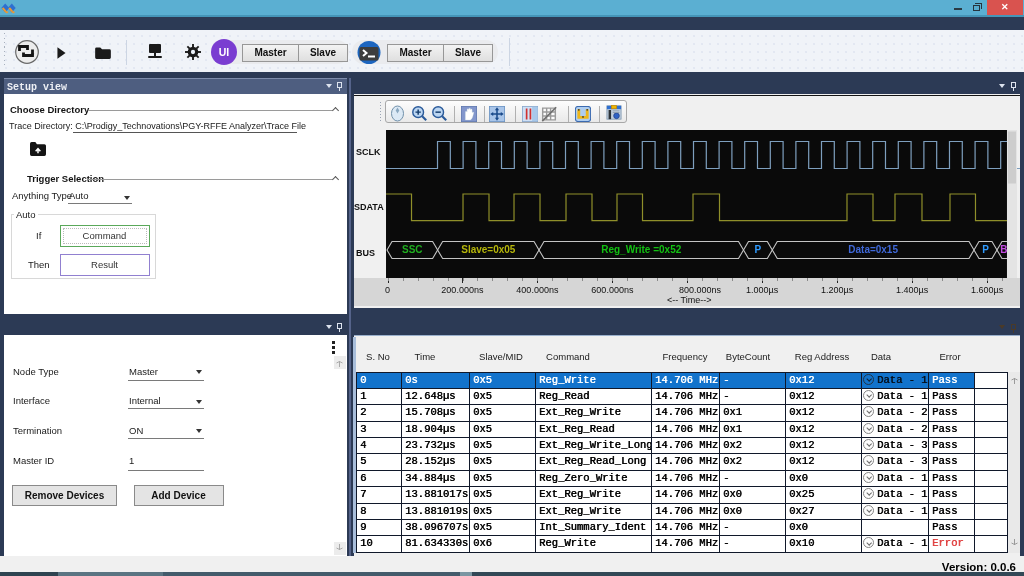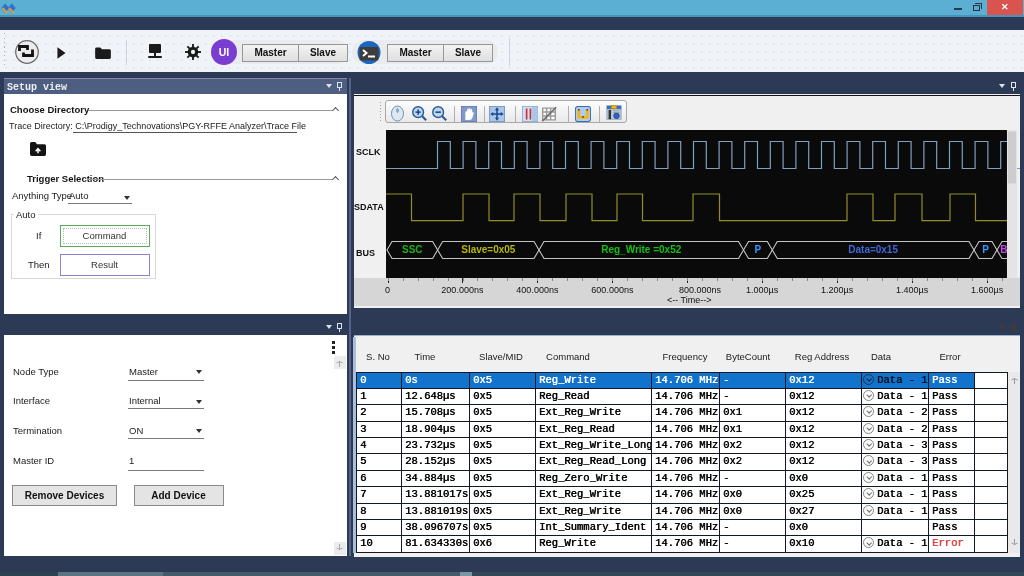--- a/index.html
+++ b/index.html
@@ -518,19 +518,22 @@
  </div>
  <div class="abs" style="left:654px;top:37px;width:12px;height:181px;background:#e9e9e9"></div>
  <svg class="abs" style="left:657px;top:41px" width="7" height="8" viewBox="0 0 7 8">
         <path d="M3.5,8 V2 M0.5,4 Q3.5,1 6.5,4" stroke="#9a9a9a" stroke-width="1" fill="none"></path>
       </svg>
  <svg class="abs" style="left:657px;top:204px" width="7" height="8" viewBox="0 0 7 8">
         <path d="M3.5,0 V6 M0.5,4 Q3.5,7 6.5,4" stroke="#9a9a9a" stroke-width="1" fill="none"></path>
       </svg>
 </div>
 
+<div class="abs" id="status">
+      <div id="version">Version: 0.0.6</div>
+    </div>
 <div class="abs" id="bottomstrip">
       <div style="position:absolute;left:0;top:0;width:58px;height:4px;background:#2e4350"></div>
       <div style="position:absolute;left:58px;top:0;width:105px;height:4px;background:#5a7482"></div>
       <div style="position:absolute;left:460px;top:0;width:12px;height:4px;background:#7a96a2"></div>
       <div style="position:absolute;left:472px;top:0;width:552px;height:4px;background:#324856"></div>
     </div>
 
 </div>
 </body></html>

